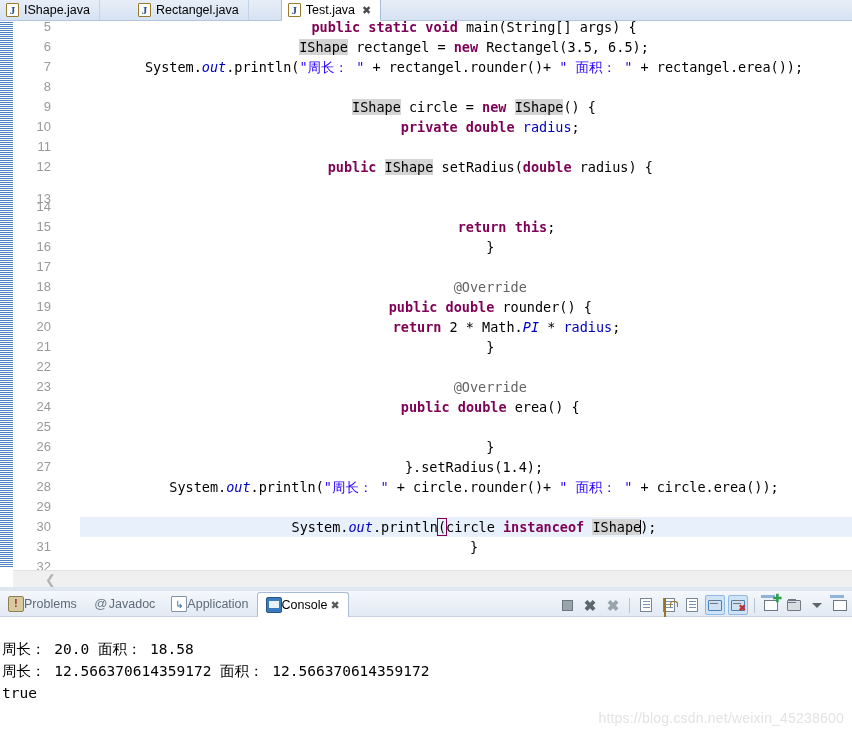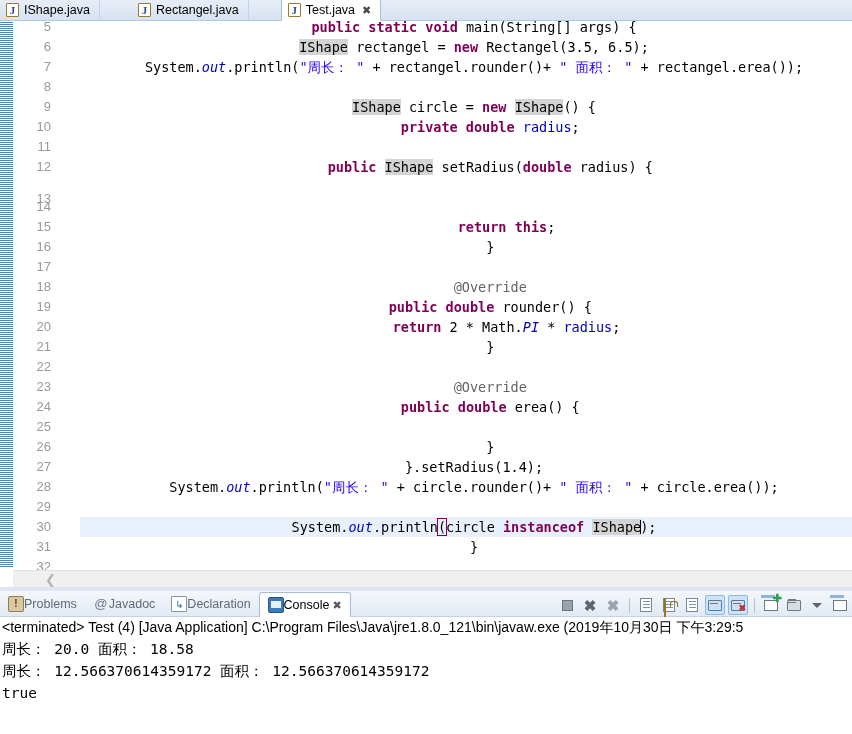--- a/index.html
+++ b/index.html
@@ -426,21 +426,21 @@
       <div class="vtab">
         <span class="tbicon ic-problems"></span>
         <span>Problems</span>
       </div>
       <div class="vtab">
         <span class="tbicon ic-javadoc"></span>
         <span>Javadoc</span>
       </div>
       <div class="vtab">
         <span class="tbicon ic-declaration"></span>
-        <span>Declaration</span>
+        <span>Application</span>
       </div>
       <div class="vtab active">
         <span class="tbicon ic-console"></span>
         <span>Console</span>
         <span class="vtab-close">✖</span>
       </div>
 
       <div class="console-toolbar">
         <div class="tbtn">
             <span class="sq-stop"></span>
@@ -481,21 +481,21 @@
         <div class="tbtn">
             <span class="caret-dn"></span>
           </div>
         <div class="tbtn">
             <span class="win-new"></span>
           </div>
       </div>
     </div>
 
     <div class="console-body">
-      <div class="cline meta" style="top:0px">&lt;terminated&gt; Test (4) [Java Application] C:\Program Files\Java\jre1.8.0_121\bin\javaw.exe (2019年10月30日 下午3:29:5</div>
       <div class="cline out" style="top:22px">周长： 20.0 面积： 18.58</div>
       <div class="cline out" style="top:44px">周长： 12.566370614359172 面积： 12.566370614359172</div>
       <div class="cline out" style="top:66px">true</div>
     </div>
 
+    <div class="watermark">https://blog.csdn.net/weixin_45238600</div>
   </div>
 
 </div>
 
 </body></html>

